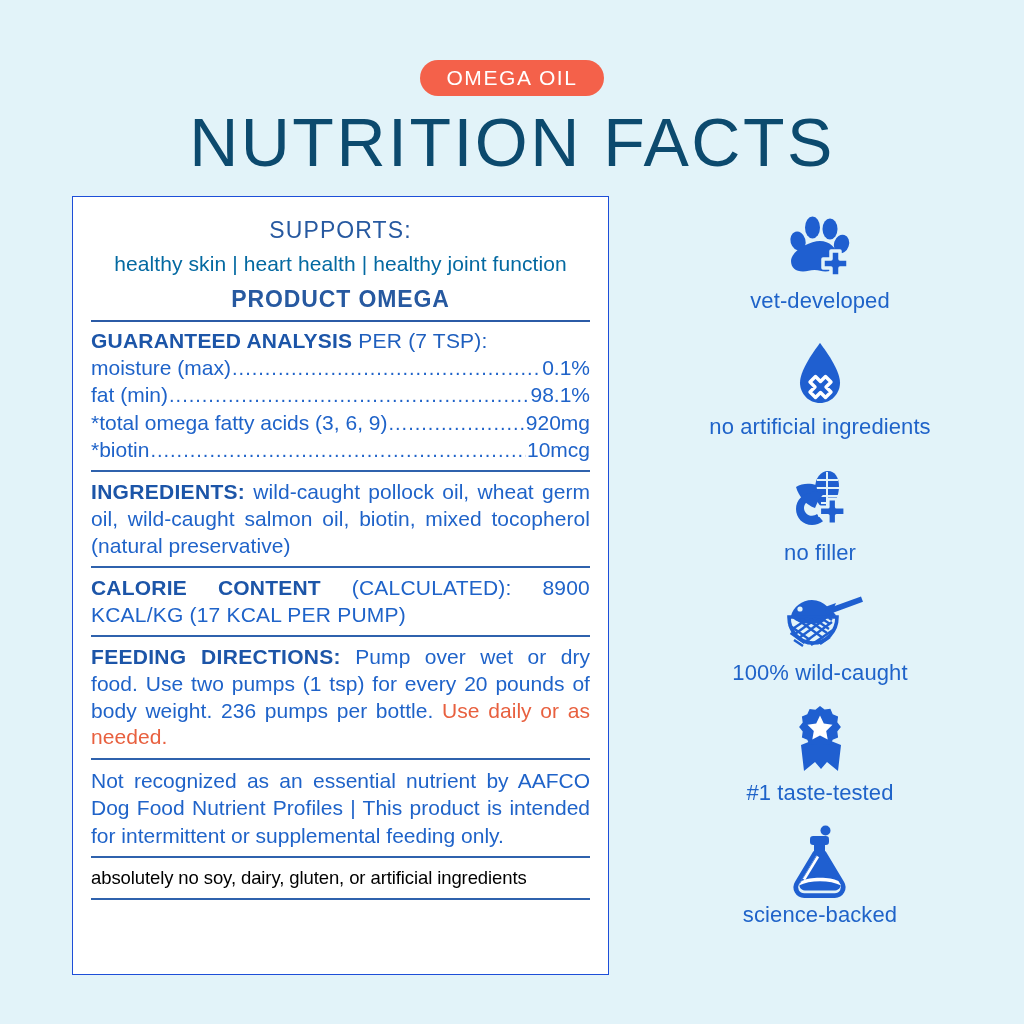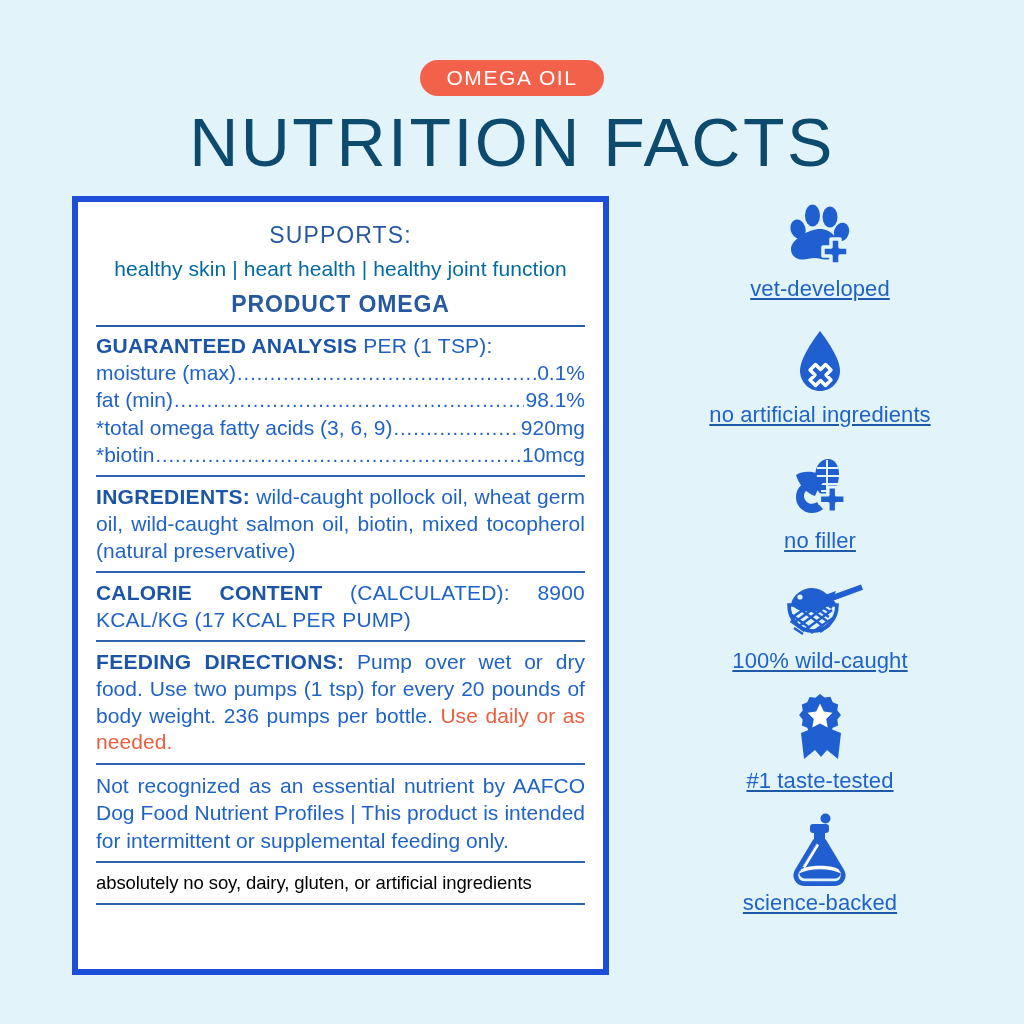--- a/index.html
+++ b/index.html
@@ -55,21 +55,21 @@
   }
 
   
   .facts-card {
     position: absolute;
     left: 72px;
     top: 0;
     width: 537px;
     height: 779px;
     background: #ffffff;
-    border: 6px solid #1d4ed8;
+    border: 1px solid #1d4ed8;
     padding: 14px 18px 10px 18px;
   }
 
   .supports-title {
     text-align: center;
     font-size: 23px;
     letter-spacing: 1.1px;
     color: #2759a0;
     margin-top: 6px;
   }
@@ -161,27 +161,26 @@
     text-align: left;
     letter-spacing: -0.1px;
     padding: 2px 0 2px 0;
     white-space: nowrap;
   }
 
   
   .badges {
     position: absolute;
     left: 640px;
-    top: 0;
+    top: 12px;
     width: 360px;
     height: 779px;
     display: flex;
     flex-direction: column;
     align-items: center;
-    text-decoration: underline;
   }
 
   .badge {
     width: 100%;
     text-align: center;
   }
 
   .badge-icon {
     height: 72px;
     display: flex;
@@ -216,21 +215,21 @@
   <div class="facts-card">
 
     <div class="supports-title">SUPPORTS:</div>
     <div class="supports-list">healthy skin | heart health | healthy joint function</div>
 
     <div class="product-facts-title">PRODUCT OMEGA</div>
     <div class="rule"></div>
 
     <div>
       <div class="ga-head">
-        <b>GUARANTEED ANALYSIS</b><span> PER (1 TSP):</span>
+        <b>GUARANTEED ANALYSIS</b><span> PER (7 TSP):</span>
       </div>
 
       <div class="ga-row">
         <span class="ga-label">moisture (max)</span>
         <span class="ga-dots">...........................................................................................</span>
         <span class="ga-value">0.1%</span>
       </div>
 
       <div class="ga-row">
         <span class="ga-label">fat (min)</span>

